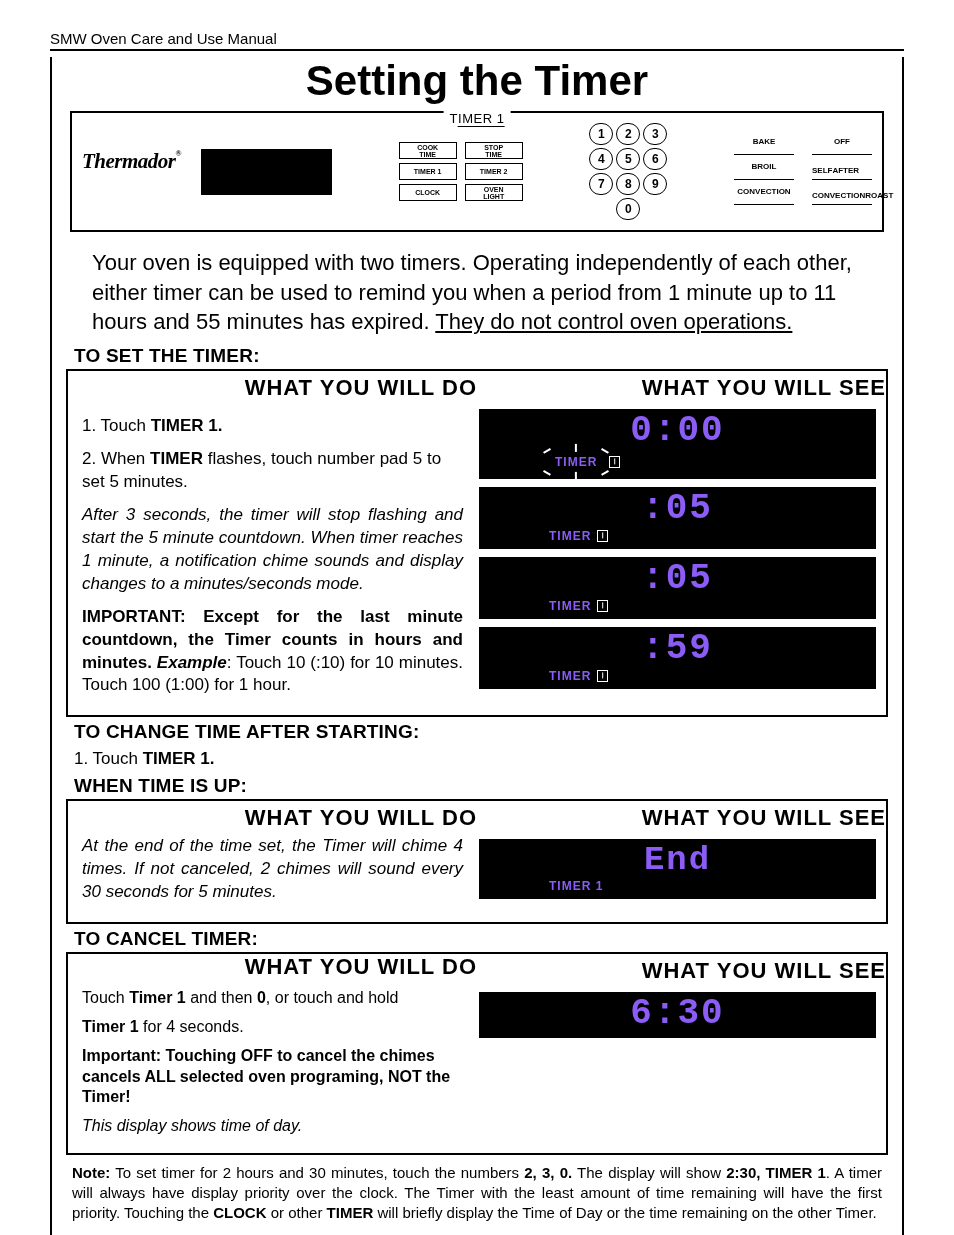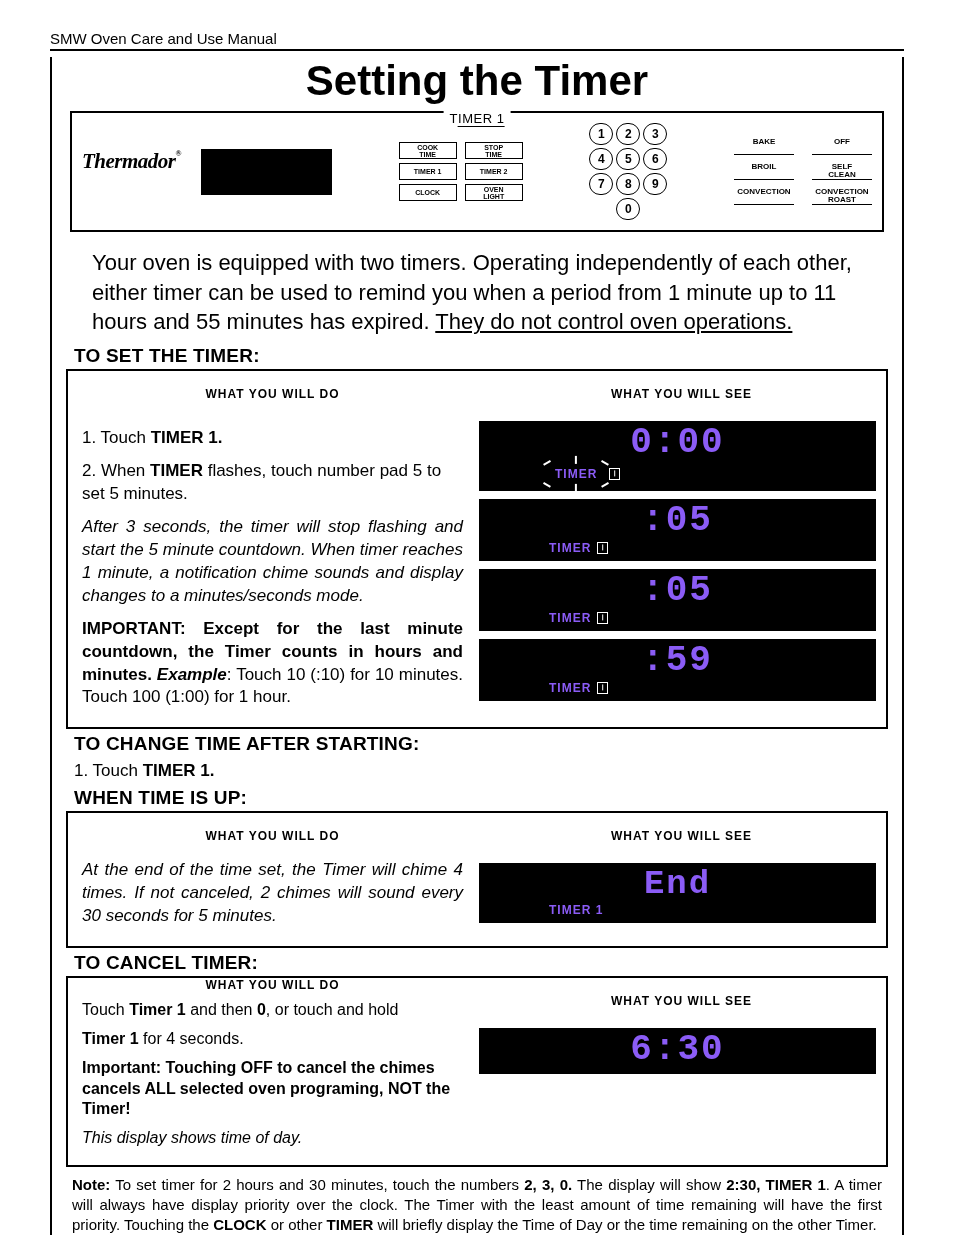--- a/index.html
+++ b/index.html
@@ -22,29 +22,29 @@
   .lcd-window{width:215px;height:46px;background:#000;}
   .brand-col{display:flex;flex-direction:row;gap:20px;align-items:flex-start;width:250px;}
   .btn-grid{display:grid;grid-template-columns:repeat(2,58px);grid-auto-rows:17px;gap:4px 8px;}
   .mini-btn{border:1px solid #000;font-size:7px;line-height:7px;font-weight:700;display:flex;align-items:center;justify-content:center;text-align:center;padding:1px 1px;}
   .mini-btn.two-line{flex-direction:column;line-height:7px;}
   .keypad{display:grid;grid-template-columns:repeat(3,24px);grid-auto-rows:22px;gap:3px;justify-content:center;}
   .key{border:1.4px solid #000;border-radius:11px;font-size:12px;font-weight:700;display:flex;align-items:center;justify-content:center;}
   .key.zero{grid-column:2;}
   .mode-grid{display:grid;grid-template-columns:repeat(2,60px);grid-auto-rows:17px;gap:8px 18px;}
   .mode-btn{font-size:8px;font-weight:700;text-align:center;border-bottom:1.4px solid #000;padding-bottom:1px;line-height:8px;}
-  .mode-btn.two{display:flex;flex-direction:column;align-items:center;}
+  .mode-btn.two{display:flex;flex-direction:row;align-items:center;}
   
   .intro{margin:16px 40px 8px 40px;font-size:22px;line-height:1.35;}
   .intro .ul{text-decoration:underline;}
   .sec-h{font-weight:700;font-size:19px;margin:4px 22px 2px 22px;letter-spacing:.2px;}
   .table-frame{border:2px solid #000;margin:0 14px;}
   .two-col{display:flex;}
   .col{flex:1;}
-  .col-head{font-weight:700;font-size:12px;letter-spacing:1px;text-align:center;padding:16px 0;}
+  .col-head{font-weight:700;font-size:22px;letter-spacing:1px;text-align:right;padding:4px 0;}
   .left-pad{padding:0 14px 8px 14px;font-size:17px;line-height:1.35;}
   .left-pad p{margin:10px 0;}
   .left-pad .ital{font-style:italic;text-align:justify;}
   .left-pad .important{text-align:justify;}
   .right-col{display:flex;flex-direction:column;gap:8px;padding:4px 10px 8px 2px;}
   .lcd{background:#000;color:#8b5cf6;padding:4px 0 6px 0;display:flex;flex-direction:column;align-items:center;position:relative;}
   .seg{font-family:"Courier New",monospace;font-weight:700;font-size:36px;letter-spacing:2px;line-height:1;}
   .lcd-sub{font-size:12px;font-weight:700;letter-spacing:1px;display:flex;align-items:center;gap:6px;margin-top:2px;align-self:flex-start;margin-left:70px;}
   
   .flash-wrap{position:relative;display:inline-block;padding:4px 6px;}
@@ -112,21 +112,21 @@
               <div class="key">8</div>
               <div class="key">9</div>
               <div class="key zero">0</div>
             </div>
           <div class="mode-grid" id="mode-btns">
               <div class="mode-btn"><span>BAKE</span></div>
               <div class="mode-btn"><span>OFF</span></div>
               <div class="mode-btn"><span>BROIL</span></div>
               <div class="mode-btn two">
                 <span>SELF</span>
-                <span>CLEAN</span>
+                <span>AFTER</span>
               </div>
               <div class="mode-btn"><span>CONVECTION</span></div>
               <div class="mode-btn two">
                 <span>CONVECTION</span>
                 <span>ROAST</span>
               </div>
             </div>
         </div>
       </div>
     </div>

